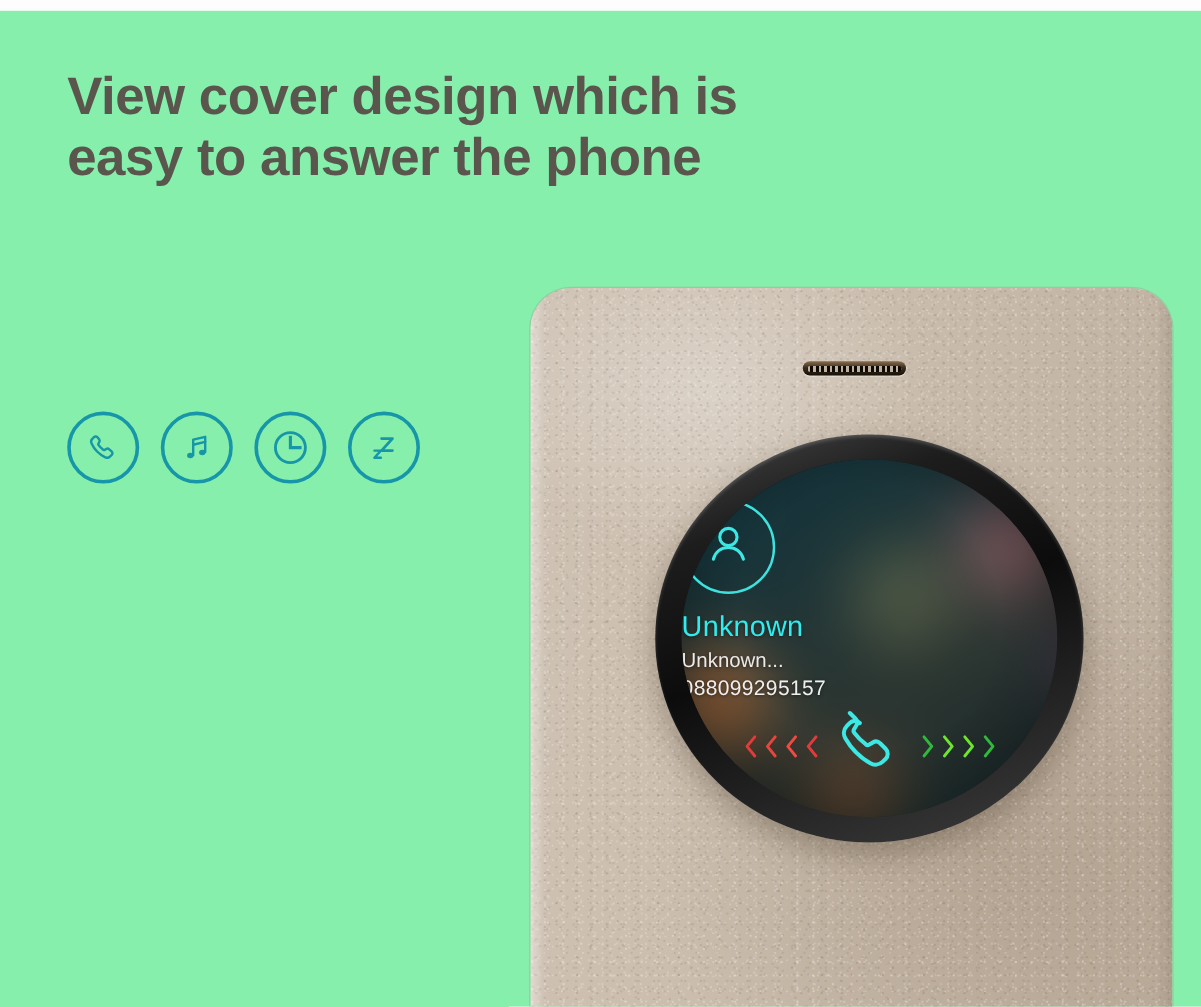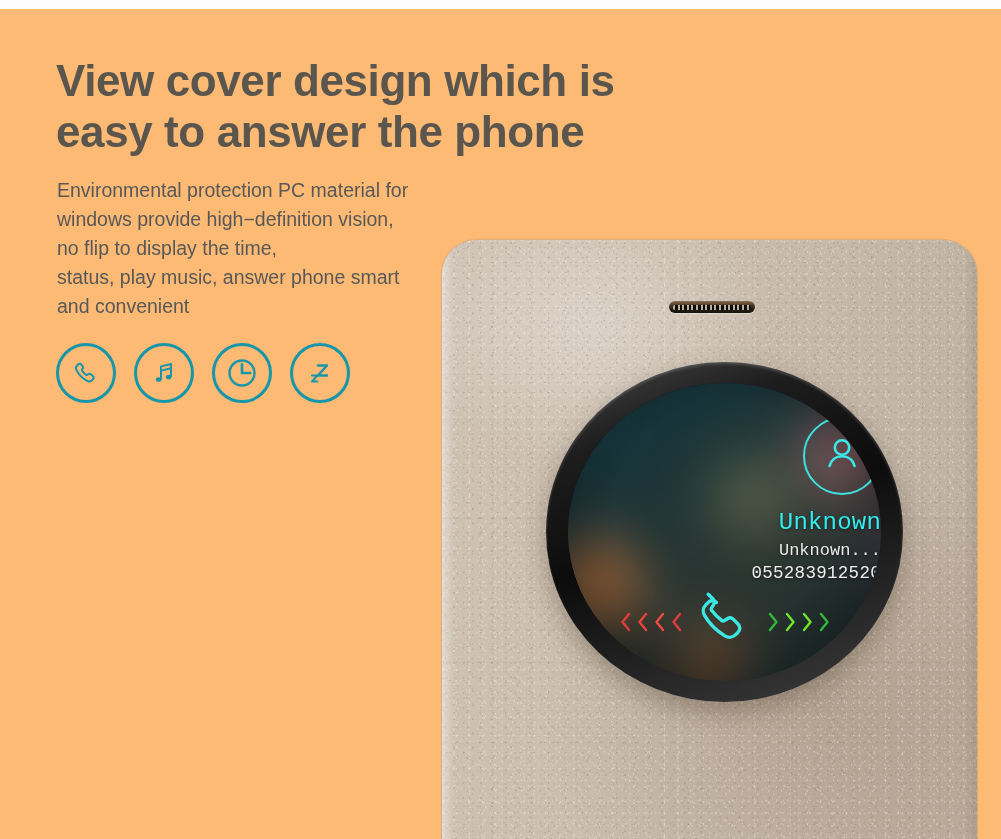--- a/index.html
+++ b/index.html
@@ -9,21 +9,21 @@
   }
   body {
     font-family: "Liberation Sans", sans-serif;
   }
 
   #page {
     position: relative;
     width: 1001px;
     height: 839px;
     overflow: hidden;
-    background: #fdba74;
+    background: #86efac;
   }
 
   
   .top-white-band {
     position: absolute;
     left: 0; top: 0;
     width: 1001px;
     height: 9px;
     background: #fdfdfd;
   }
@@ -216,22 +216,21 @@
     inset: 0;
     border-radius: 50%;
     background: radial-gradient(circle at 50% 44%, rgba(0,0,0,0) 48%, rgba(0,0,0,0.42) 88%, rgba(0,0,0,0.70) 100%);
   }
 
   .call-ui {
     position: absolute;
     inset: 0;
     display: flex;
     flex-direction: column;
-    align-items: flex-end;
-    font-family: Liberation Mono, monospace;
+    align-items: flex-start;
   }
   .avatar-ring {
     margin-top: 34px;
     width: 78px;
     height: 78px;
     border: 2px solid #3de2de;
     border-radius: 50%;
     display: flex;
     align-items: center;
     justify-content: center;
@@ -278,25 +277,20 @@
 </head>
 <body>
 
 <div id="page">
 
   <div class="top-white-band"></div>
 
   <div class="headline">View cover design which is
 easy to answer the phone</div>
 
-  <div class="bodycopy">Environmental protection PC material for
-windows provide high−definition vision,
-no flip to display the time,
-status, play music, answer phone smart
-and convenient</div>
 
   <div class="icon-row">
 
     <div class="feat-icon">
       <span>
         <svg width="30" height="30" viewBox="0 0 30 30" fill="none">
           <path d="M10.2 6.4c-.8-.9-2.1-.9-2.9-.1L5.9 7.8c-1 1-1.2 2.5-.6 3.8 2.4 5.1 6.4 9.1 11.5 11.5 1.3.6 2.8.4 3.8-.6l1.5-1.4c.8-.8.8-2.1-.1-2.9l-2.2-1.9c-.6-.5-1.5-.6-2.2-.2l-1.4.8c-.4.2-.9.2-1.2-.1a21 21 0 0 1-3.9-3.9c-.3-.4-.3-.9-.1-1.2l.8-1.4c.4-.7.3-1.6-.2-2.2l-1.4-1.7z" stroke="#1796a9" stroke-width="2" stroke-linejoin="round"></path>
         </svg>
       </span>
       <span class="sr">answer phone</span>
@@ -361,21 +355,21 @@
                 <circle cx="23" cy="16.5" r="7.2" stroke="#3ce8e4" stroke-width="2.6"></circle>
                 <path d="M10.5 35c1.6-6.4 6.7-9.8 12.5-9.8S34 28.6 35.5 35" stroke="#3ce8e4" stroke-width="2.6" stroke-linecap="round"></path>
               </svg>
             </span>
           </div>
 
           <div class="caller-name">Unknown</div>
 
           <div class="call-status">Unknown...</div>
 
-          <div class="call-number">055283912520</div>
+          <div class="call-number">088099295157</div>
 
           <div class="answer-bar">
 
             <div class="chev-group">
               <svg class="chev" width="15" height="22" viewBox="0 0 15 22" fill="none">
                   <path d="M11 3L4.5 11 11 19" stroke="#e23b3b" stroke-width="2.4" stroke-linecap="round" stroke-linejoin="round"></path>
                 </svg>
               <svg class="chev" width="15" height="22" viewBox="0 0 15 22" fill="none">
                   <path d="M11 3L4.5 11 11 19" stroke="#e8453f" stroke-width="2.4" stroke-linecap="round" stroke-linejoin="round"></path>
                 </svg>

